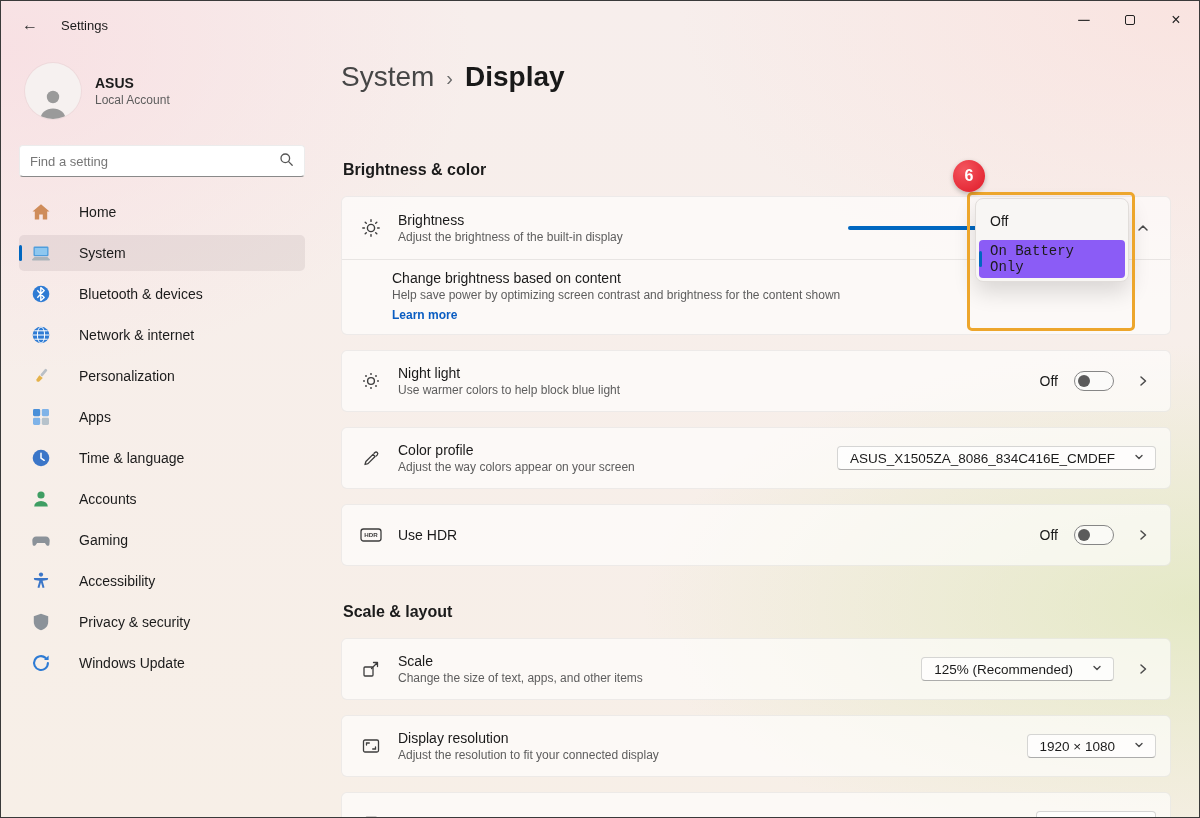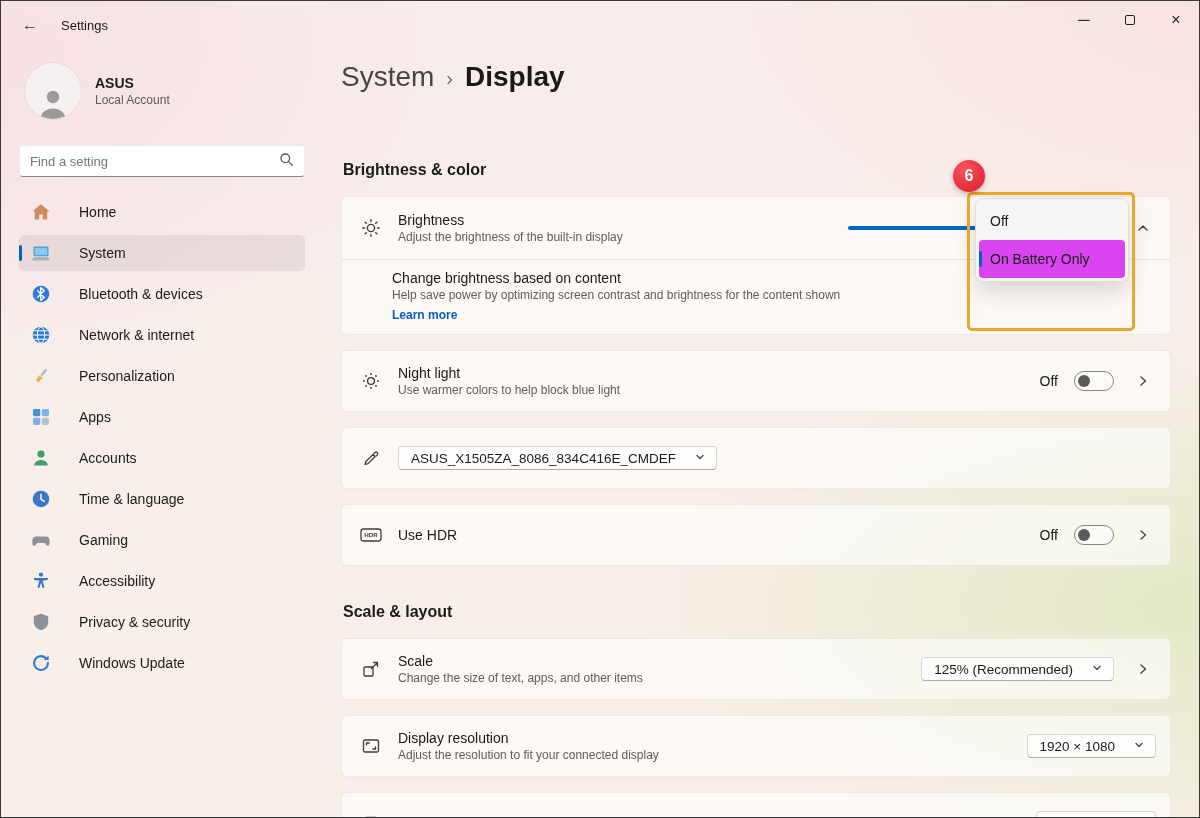--- a/index.html
+++ b/index.html
@@ -64,21 +64,21 @@
   .flyspacer { width:92px; flex:none; }
   .chev-btn { width:26px; height:26px; display:flex; align-items:center; justify-content:center; flex:none; }
   .off-label { font-size:14px; color:#1a1a1a; }
   .toggle { width:40px; height:20px; border:1px solid #868686; border-radius:10px; background:rgba(252,252,252,0.6); position:relative; flex:none; }
   .knob { position:absolute; left:3px; top:3px; width:12px; height:12px; border-radius:50%; background:#5b5b5b; }
   .combobox { height:24px; display:flex; align-items:center; gap:18px; padding:0 10px 0 12px; background:rgba(255,255,255,0.75); border:1px solid rgba(0,0,0,0.16); border-bottom-color:rgba(0,0,0,0.32); border-radius:4px; font-size:13.5px; flex:none; }
 
   
   .flyout { position:absolute; left:974px; top:197px; width:154px; background:#f8f6f4; border:1px solid #e1ddda; border-radius:8px; box-shadow:0 10px 22px rgba(0,0,0,0.14); padding:3px; z-index:30; }
   .opt { height:38px; display:flex; align-items:center; padding:0 11px; font-size:14px; border-radius:4px; position:relative; }
-  .opt.selected { background:#d946ef; }
+  .opt.selected { background:#8b5cf6;font-family:Liberation Mono, monospace; }
   .opt-pill { position:absolute; left:0; top:50%; transform:translateY(-50%); width:3px; height:16px; border-radius:2px; background:#0067C0; }
   .highlight-box { position:absolute; left:966px; top:191px; width:168px; height:139px; border:3px solid #EDA62C; border-radius:5px; z-index:31; pointer-events:none; }
   .badge { position:absolute; left:952px; top:159px; width:32px; height:32px; border-radius:50%; background:radial-gradient(circle at 35% 30%, #f4555e, #df1a28); color:#fff; font-size:16px; font-weight:bold; display:flex; align-items:center; justify-content:center; box-shadow:0 2px 5px rgba(0,0,0,0.25); z-index:32; }
 </style>
 </head>
 <body>
 
 <div class="titlebar">
   <button class="back-btn">←</button>
   <span class="tb-title">Settings</span>
@@ -174,34 +174,34 @@
             <rect x="10.8" y="2" width="7.2" height="7.2" rx="1.4" fill="#7fb3e8"></rect>
             <rect x="2" y="10.8" width="7.2" height="7.2" rx="1.4" fill="#7fb3e8"></rect>
             <rect x="10.8" y="10.8" width="7.2" height="7.2" rx="1.4" fill="#b6c2cb"></rect>
           </svg>
         </span>
       <span>Apps</span>
     </div>
     <div class="nav-item">
       <span class="nav-icon">
           <svg width="20" height="20" viewBox="0 0 20 20">
+            <circle cx="10" cy="10" r="8.3" fill="#3b76c8"></circle>
+            <path d="M10 5.2 V10 l3.2 2.3" stroke="#fff" stroke-width="1.5" fill="none" stroke-linecap="round"></path>
+          </svg>
+        </span>
+      <span>Time &amp; language</span>
+    </div>
+    <div class="nav-item">
+      <span class="nav-icon">
+          <svg width="20" height="20" viewBox="0 0 20 20">
             <circle cx="10" cy="6" r="3.6" fill="#3f9e63"></circle>
             <path d="M3.2 17.5 a6.8 5.6 0 0 1 13.6 0 Z" fill="#3f9e63"></path>
           </svg>
         </span>
       <span>Accounts</span>
-    </div>
-    <div class="nav-item">
-      <span class="nav-icon">
-          <svg width="20" height="20" viewBox="0 0 20 20">
-            <circle cx="10" cy="10" r="8.3" fill="#3b76c8"></circle>
-            <path d="M10 5.2 V10 l3.2 2.3" stroke="#fff" stroke-width="1.5" fill="none" stroke-linecap="round"></path>
-          </svg>
-        </span>
-      <span>Time &amp; language</span>
     </div>
     <div class="nav-item">
       <span class="nav-icon">
           <svg width="20" height="20" viewBox="0 0 20 20">
             <path d="M5.2 6.5 h9.6 c2.3 0 4 1.9 3.9 4.2 l-.3 3.6 c-.1 1.5-2 2.1-2.9 .9 l-1.6-2.2 H6.1 L4.5 15.2 c-.9 1.2-2.8 .6-2.9-.9 l-.3-3.6 C1.2 8.4 2.9 6.5 5.2 6.5 Z" fill="#8b9299"></path>
           </svg>
         </span>
       <span>Gaming</span>
     </div>
     <div class="nav-item">
@@ -316,20 +316,24 @@
     </div>
 
     <div class="card">
       <div class="row">
         <span class="ricon">
           <svg width="20" height="20" viewBox="0 0 20 20">
               <path d="M4 16.5 l0.9-3 7.1-7.1 2.1 2.1-7.1 7.1-3 0.9z" fill="none" stroke="#3d3d3d" stroke-width="1.3" stroke-linejoin="round"></path>
               <path d="M12.6 5.8 l1.3-1.3 a1.7 1.7 0 0 1 2.4 2.4 l-1.3 1.3" fill="none" stroke="#3d3d3d" stroke-width="1.3"></path>
             </svg>
         </span>
+        <div class="rtext">
+          <div class="rtitle">Color profile</div>
+          <div class="rsub">Adjust the way colors appear on your screen</div>
+        </div>
         <div class="combobox">
           <span>ASUS_X1505ZA_8086_834C416E_CMDEF</span>
           <span><svg width="12" height="12" viewBox="0 0 12 12">
                 <path d="M3 4.5 L6 7.5 L9 4.5" fill="none" stroke="#4a4a4a" stroke-width="1.4" stroke-linecap="round" stroke-linejoin="round"></path>
               </svg></span>
         </div>
       </div>
     </div>
 
     <div class="card">

